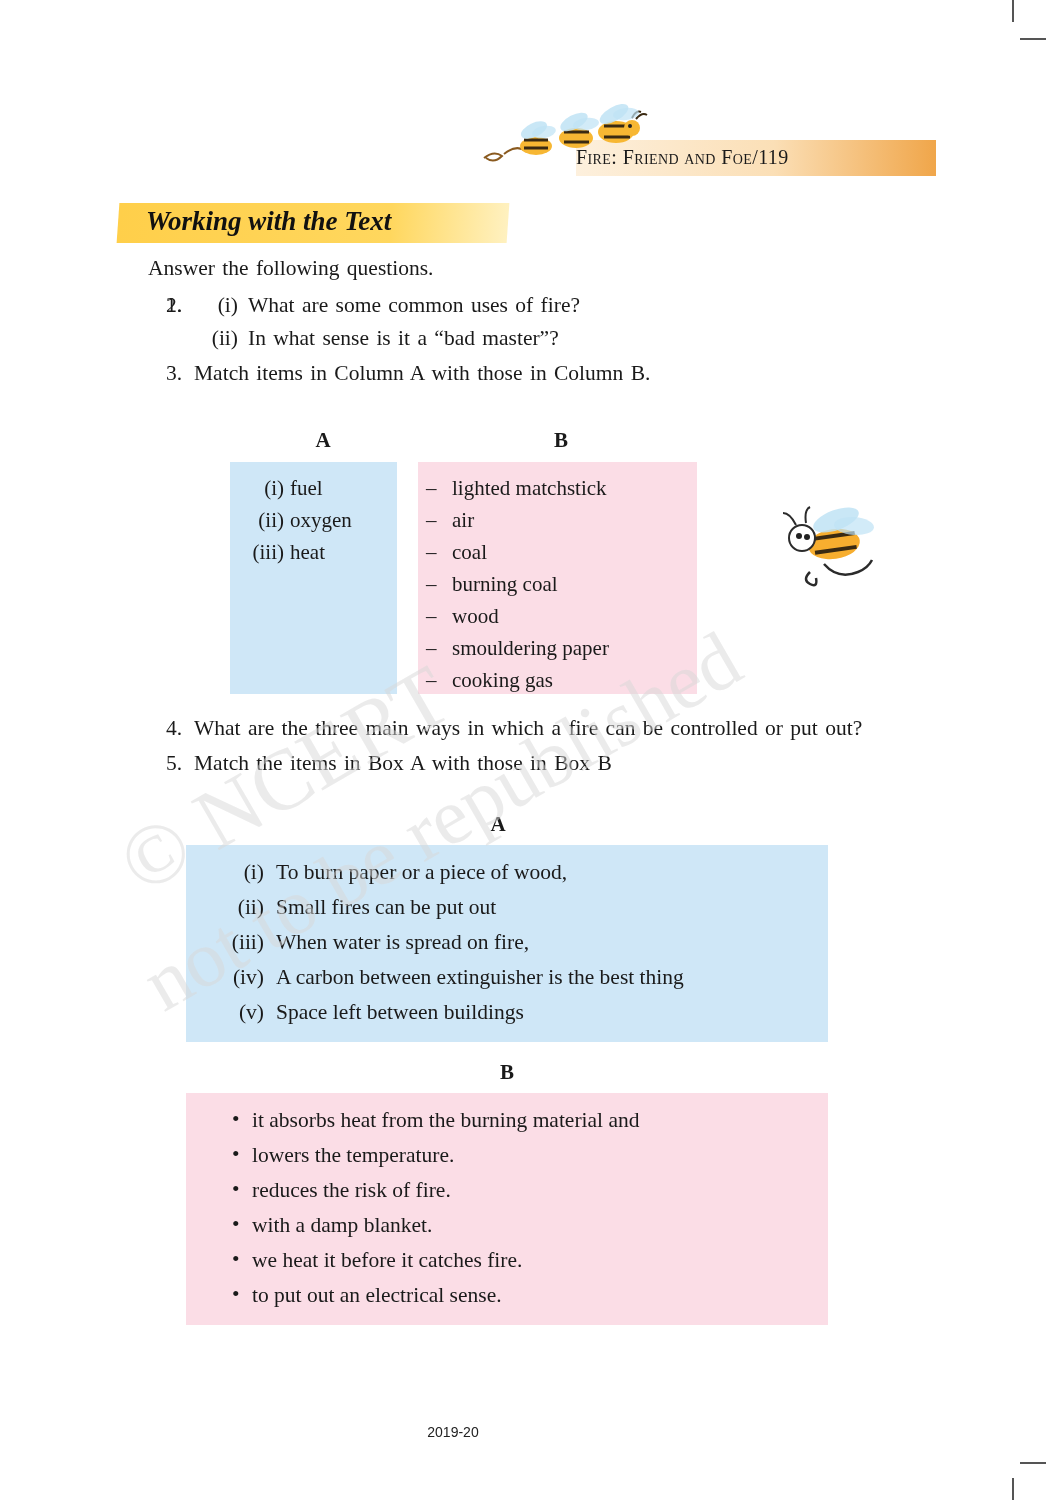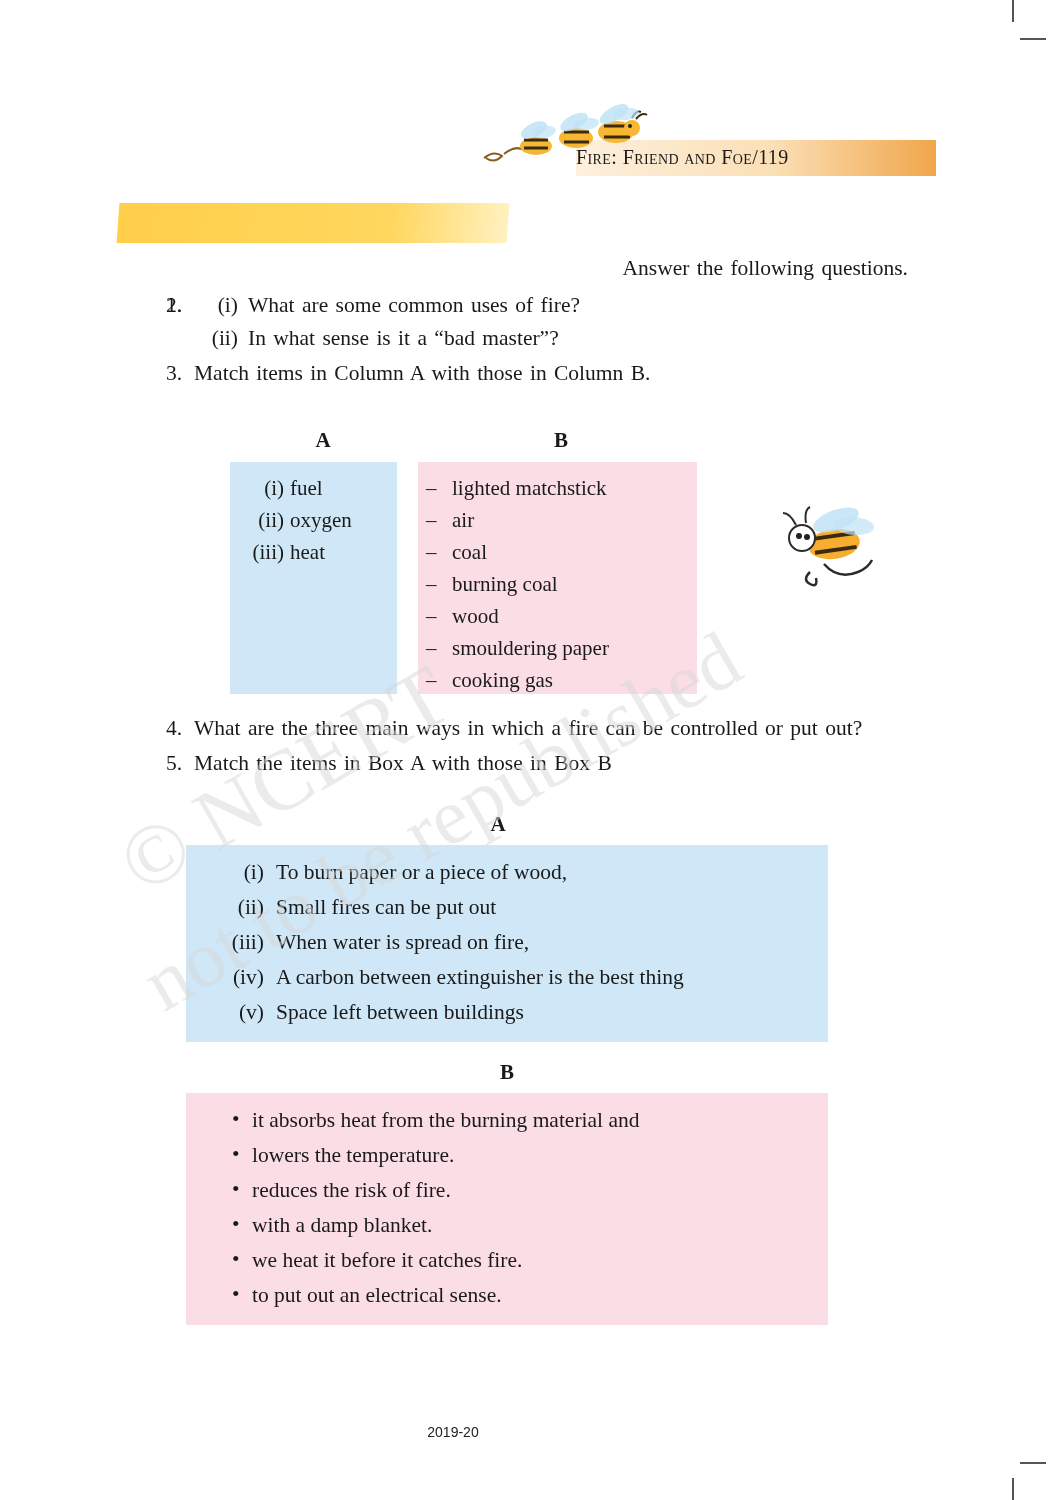--- a/index.html
+++ b/index.html
@@ -84,21 +84,21 @@
   
   .body {
     position: absolute;
     left: 148px;
     top: 252px;
     width: 760px;
     font-size: 21.5px;
     line-height: 33px;
     word-spacing: 2px;
   }
-  .intro { margin: 0 0 4px 0; text-align: right; }
+  .intro { margin: 0 0 4px 0; }
 
   .q {
     position: relative;
     display: block;
     margin: 0 0 2px 0;
     padding-left: 46px;
   }
   .q > .num {
     position: absolute;
     left: 0;
@@ -280,20 +280,21 @@
         <circle cx="28" cy="18" r="2" fill="#222"></circle>
         <path d="M30 10 q4 -8 9 -6 M34 11 q6 -7 11 -4" stroke="#3a2a12" stroke-width="2" fill="none"></path>
         <ellipse cx="12" cy="6" rx="16" ry="7" fill="#bfe3f5" opacity=".85" transform="rotate(-30 12 6)"></ellipse>
         <ellipse cx="24" cy="6" rx="13" ry="6" fill="#bfe3f5" opacity=".7" transform="rotate(-6 24 6)"></ellipse>
       </g>
     </svg>
   </div>
   <div class="header-text">Fire: Friend and Foe/119</div>
 
   <div class="title-highlight"></div>
+  <div class="title-text">Working with the Text</div>
 
   <div class="body">
     <p class="intro">Answer the following questions.</p>
 
     <div class="q">
       <span class="num">1.</span>
     </div>
 
     <div class="q">
       <span class="num">2.</span>

